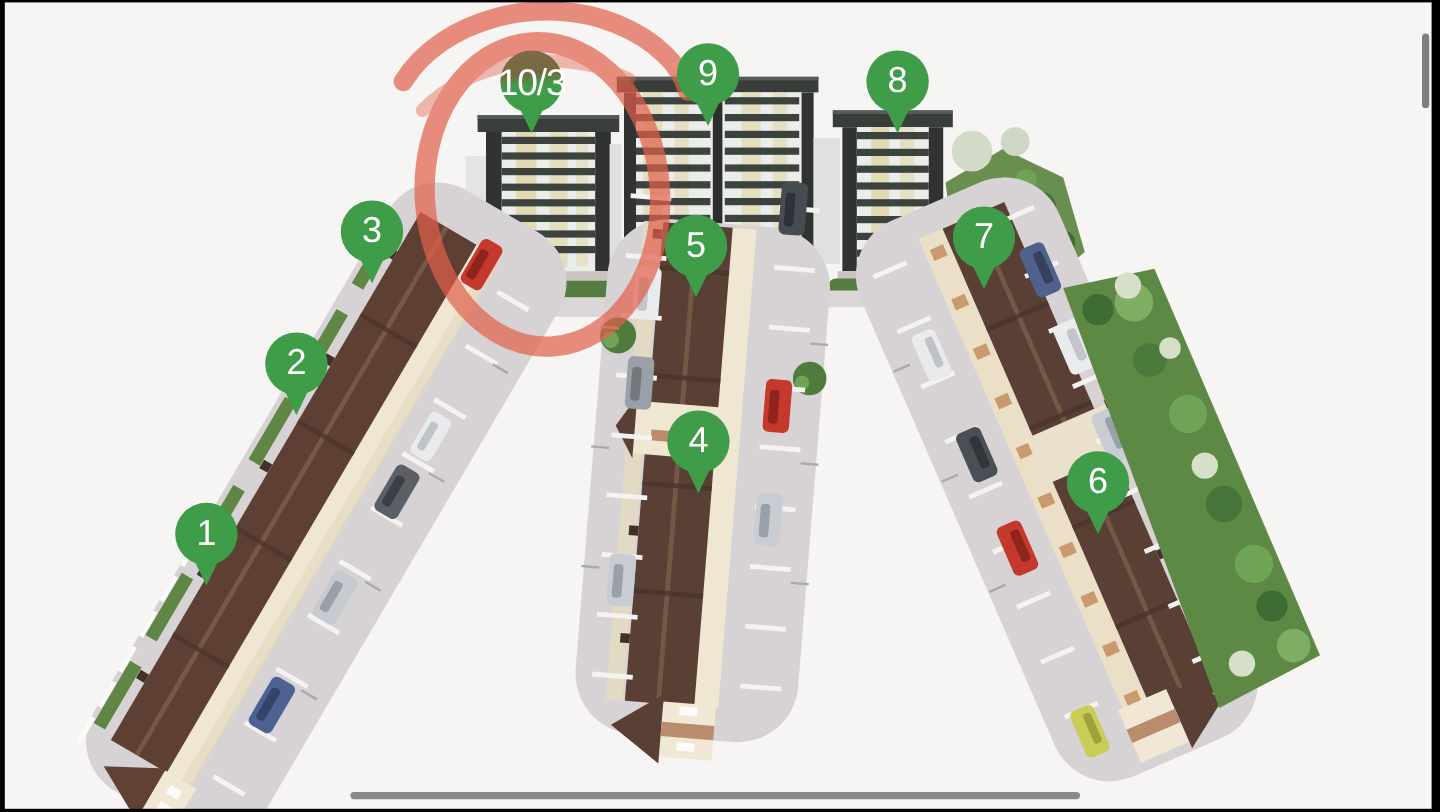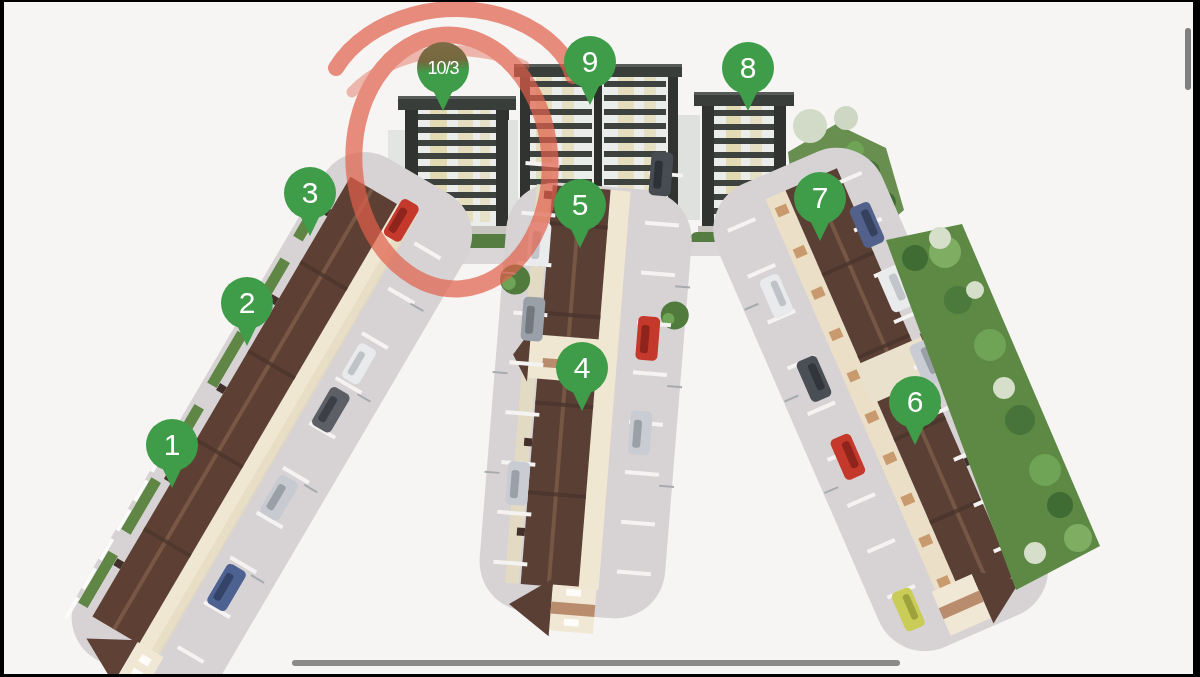--- a/index.html
+++ b/index.html
@@ -42,21 +42,21 @@
   .p4{left:556px;top:342px}
   .p5{left:554px;top:179px}
   .p6{left:889px;top:376px}
   .p7{left:794px;top:172px}
   .p8{left:722px;top:42px}
   .p9{left:564px;top:36px}
   .p103{left:417px;top:42px}
   
   .p103 .pin-head{
     background:linear-gradient(176deg,#7e6c46 0%,#75683f 36%,#3f9c48 56%,#3f9c48 100%);
-    font-size:18px;letter-spacing:-1px;
+    font-size:31px;letter-spacing:-1px;
   }
 </style>
 </head>
 <body>
 
 <div class="stage">
 
   <svg class="scene-svg" viewBox="0 0 1200 677">
 
     <rect x="0" y="0" width="1200" height="677" fill="#f6f5f3"></rect>

